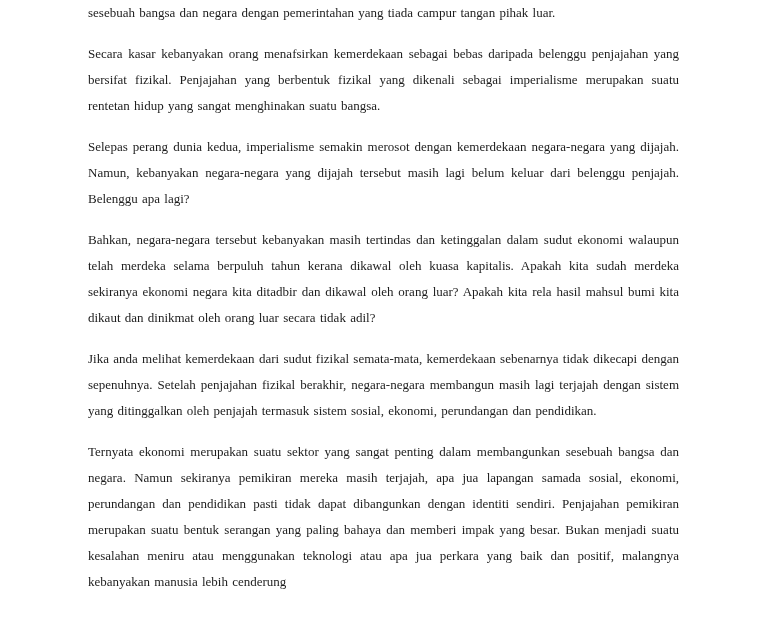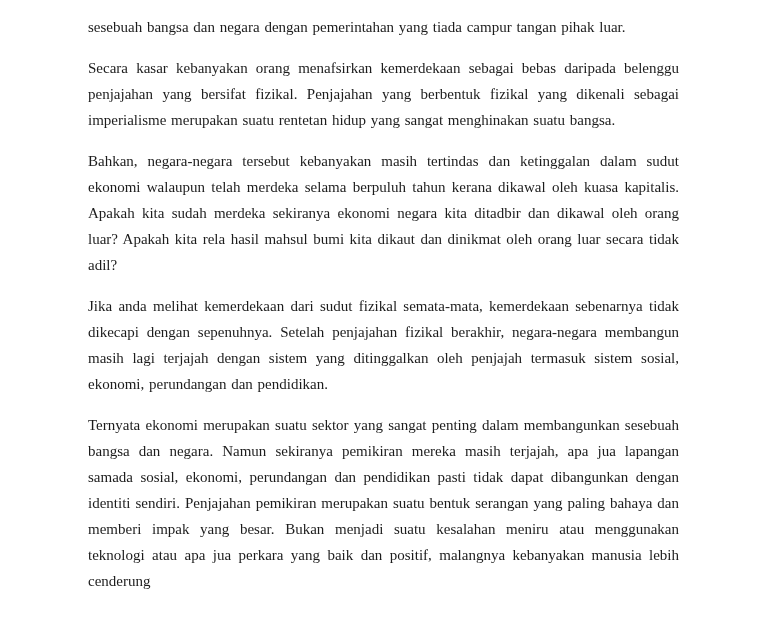--- a/index.html
+++ b/index.html
@@ -9,36 +9,37 @@
   }
   body {
     width: 768px;
     height: 630px;
     overflow: hidden;
   }
   .page {
     box-sizing: border-box;
     width: 768px;
     height: 630px;
-    padding: 14px 89px 0 88px;
+    padding: 0 89px 0 88px;
     background: #ffffff;
     font-family: "Liberation Serif", "DejaVu Serif", serif;
-    font-size: 15px;
+    font-size: 13px;
     line-height: 26px;
     color: #1c1c1c;
     overflow: hidden;
   }
   .para {
     margin: 0 0 15px 0;
     text-align: justify;
     word-spacing: 1px;
   }
 </style>
 </head>
 <body>
 
 <div class="page">
   <p class="para">sesebuah bangsa dan negara dengan pemerintahan yang tiada campur tangan pihak luar.</p>
   <p class="para">Secara kasar kebanyakan orang menafsirkan kemerdekaan sebagai bebas daripada belenggu penjajahan yang bersifat fizikal. Penjajahan yang berbentuk fizikal yang dikenali sebagai imperialisme merupakan suatu rentetan hidup yang sangat menghinakan suatu bangsa.</p>
+  <p class="para">Selepas perang dunia kedua, imperialisme semakin merosot dengan kemerdekaan negara-negara yang dijajah. Namun, kebanyakan negara-negara yang dijajah tersebut masih lagi belum keluar dari belenggu penjajah. Belenggu apa lagi?</p>
   <p class="para">Bahkan, negara-negara tersebut kebanyakan masih tertindas dan ketinggalan dalam sudut ekonomi walaupun telah merdeka selama berpuluh tahun kerana dikawal oleh kuasa kapitalis. Apakah kita sudah merdeka sekiranya ekonomi negara kita ditadbir dan dikawal oleh orang luar? Apakah kita rela hasil mahsul bumi kita dikaut dan dinikmat oleh orang luar secara tidak adil?</p>
   <p class="para">Jika anda melihat kemerdekaan dari sudut fizikal semata-mata, kemerdekaan sebenarnya tidak dikecapi dengan sepenuhnya. Setelah penjajahan fizikal berakhir, negara-negara membangun masih lagi terjajah dengan sistem yang ditinggalkan oleh penjajah termasuk sistem sosial, ekonomi, perundangan dan pendidikan.</p>
   <p class="para">Ternyata ekonomi merupakan suatu sektor yang sangat penting dalam membangunkan sesebuah bangsa dan negara. Namun sekiranya pemikiran mereka masih terjajah, apa jua lapangan samada sosial, ekonomi, perundangan dan pendidikan pasti tidak dapat dibangunkan dengan identiti sendiri. Penjajahan pemikiran merupakan suatu bentuk serangan yang paling bahaya dan memberi impak yang besar. Bukan menjadi suatu kesalahan meniru atau menggunakan teknologi atau apa jua perkara yang baik dan positif, malangnya kebanyakan manusia lebih cenderung</p>
 </div>
 
 </body></html>

